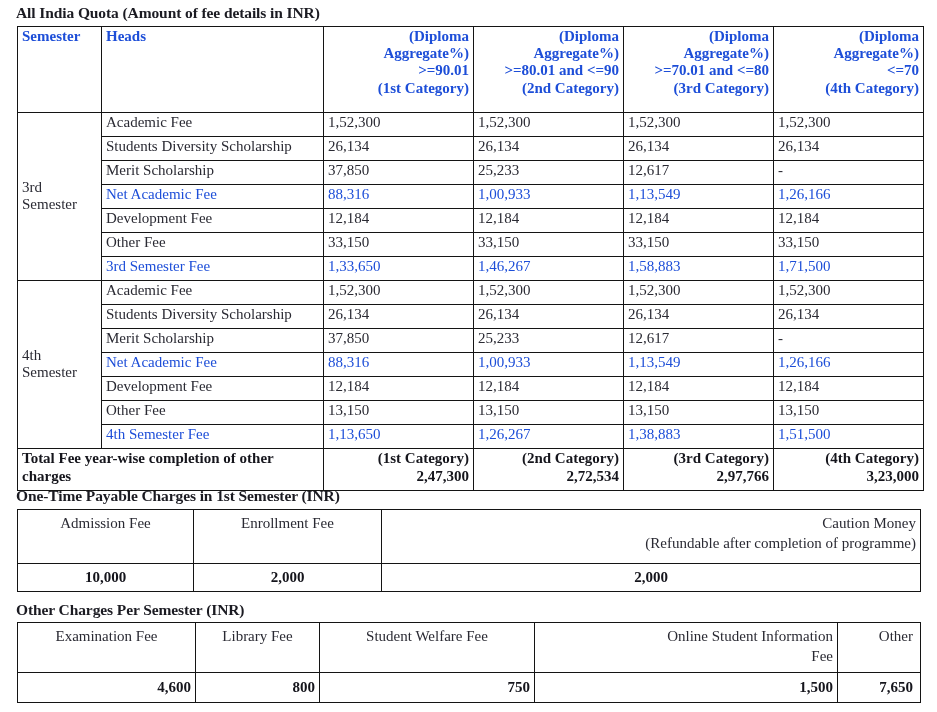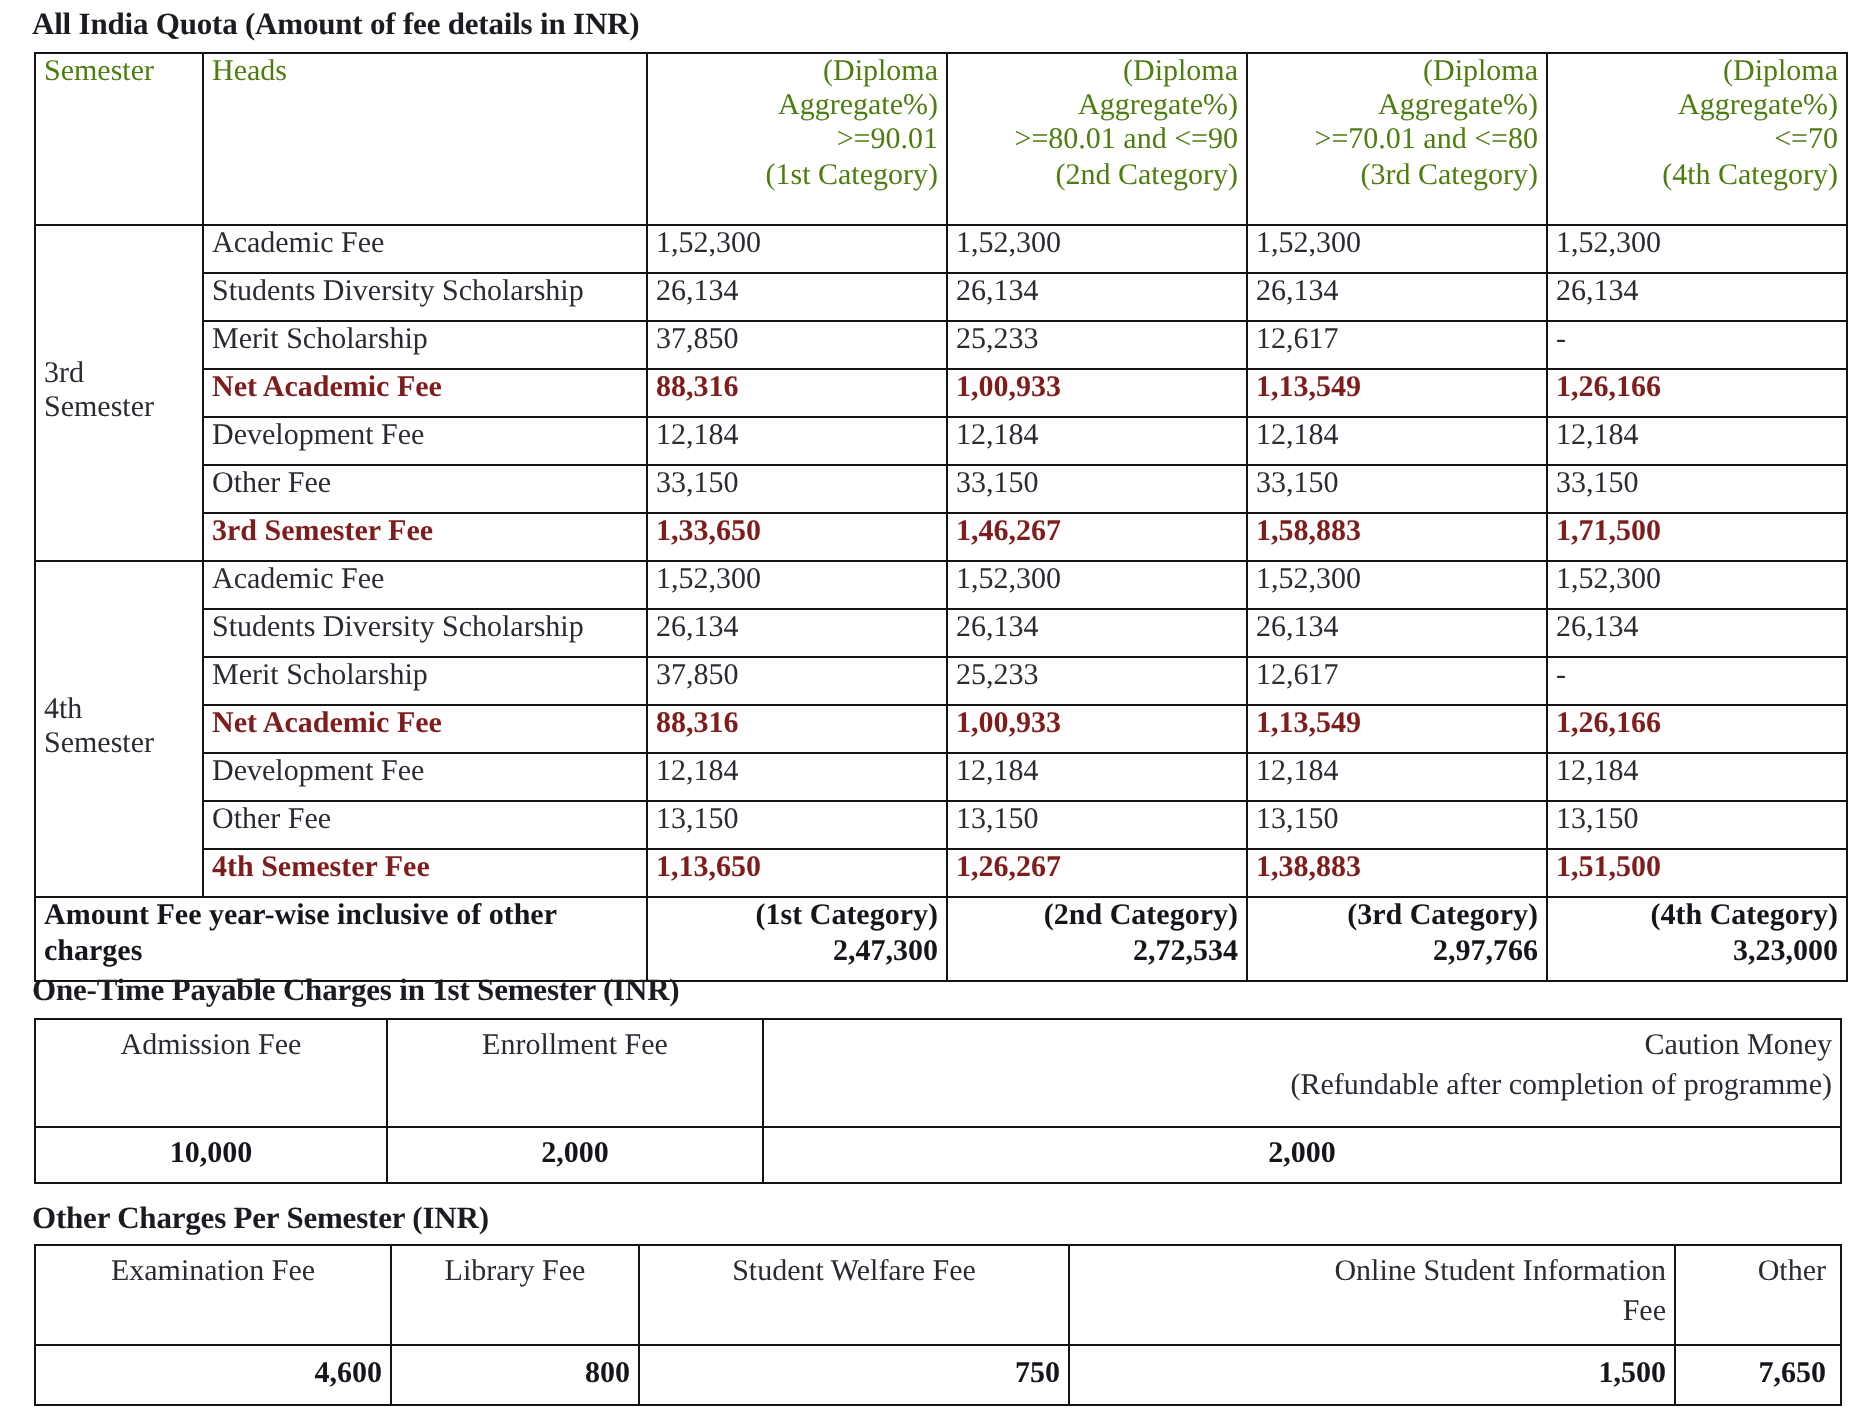--- a/index.html
+++ b/index.html
@@ -57,36 +57,36 @@
   
   #tbl-main {
     left: 17px;
     top: 26px;
     width: 886px;
   }
   #tbl-main td, #tbl-main th {
     height: 20px;
   }
   #tbl-main th {
-    font-weight: normal;
-    color: #4d7c0f;
+    font-weight: bold;
+    color: #1d4ed8;
     vertical-align: top;
     white-space: normal;
     line-height: 17.2px;
   }
   #tbl-main th.hdr-cat {
     height: 82px;
   }
   #tbl-main td.semcell {
     vertical-align: middle;
     white-space: normal;
     line-height: 17.5px;
     color: #2a2a33;
   }
-  #tbl-main td.b, #tbl-main th.b { font-weight: bold; color: #7f1d1d; }
+  #tbl-main td.b, #tbl-main th.b { font-weight: normal; color: #1d4ed8; }
   #tbl-main tr.totalrow td {
     font-weight: bold;
     color: #15151c;
     white-space: normal;
     vertical-align: top;
     height: 38px;
     line-height: 17.5px;
   }
   .cat-line { display: block; text-align: right; }
 
@@ -294,21 +294,21 @@
       </tr>
       <tr>
         <td class="b">4th Semester Fee</td>
         <td class="b">1,13,650</td>
         <td class="b">1,26,267</td>
         <td class="b">1,38,883</td>
         <td class="b">1,51,500</td>
       </tr>
 
       <tr class="totalrow">
-        <td colspan="2">Amount Fee year-wise inclusive of other charges</td>
+        <td colspan="2">Total Fee year-wise completion of other charges</td>
         <td>
           <span class="cat-line">(1st Category)</span>
           <span class="cat-line">2,47,300</span>
         </td>
         <td>
           <span class="cat-line">(2nd Category)</span>
           <span class="cat-line">2,72,534</span>
         </td>
         <td>
           <span class="cat-line">(3rd Category)</span>

